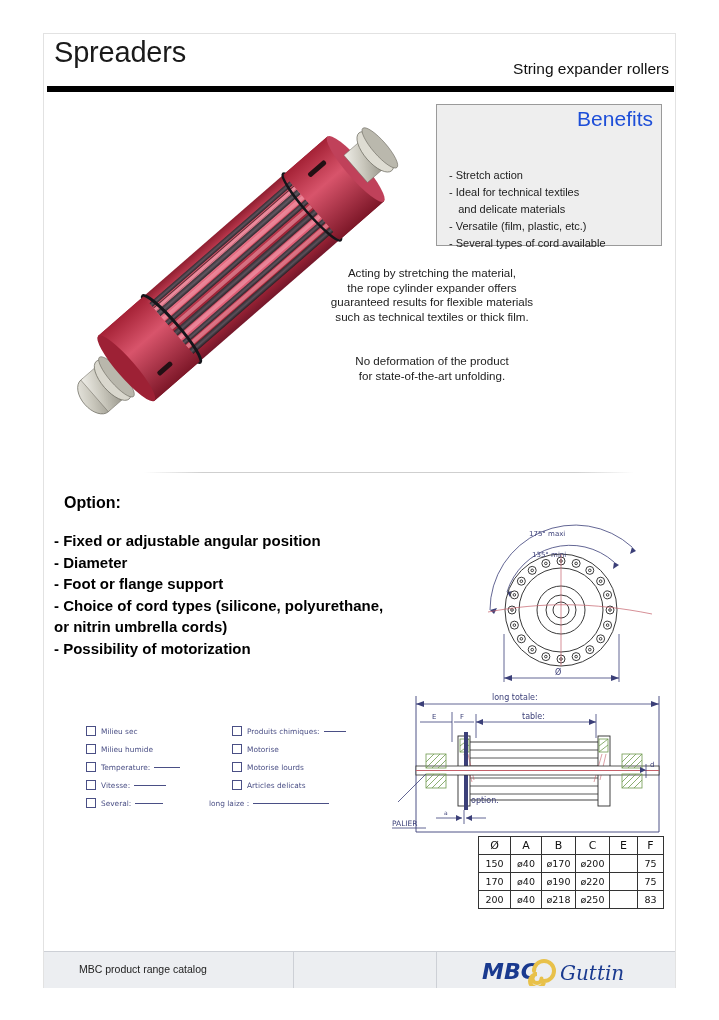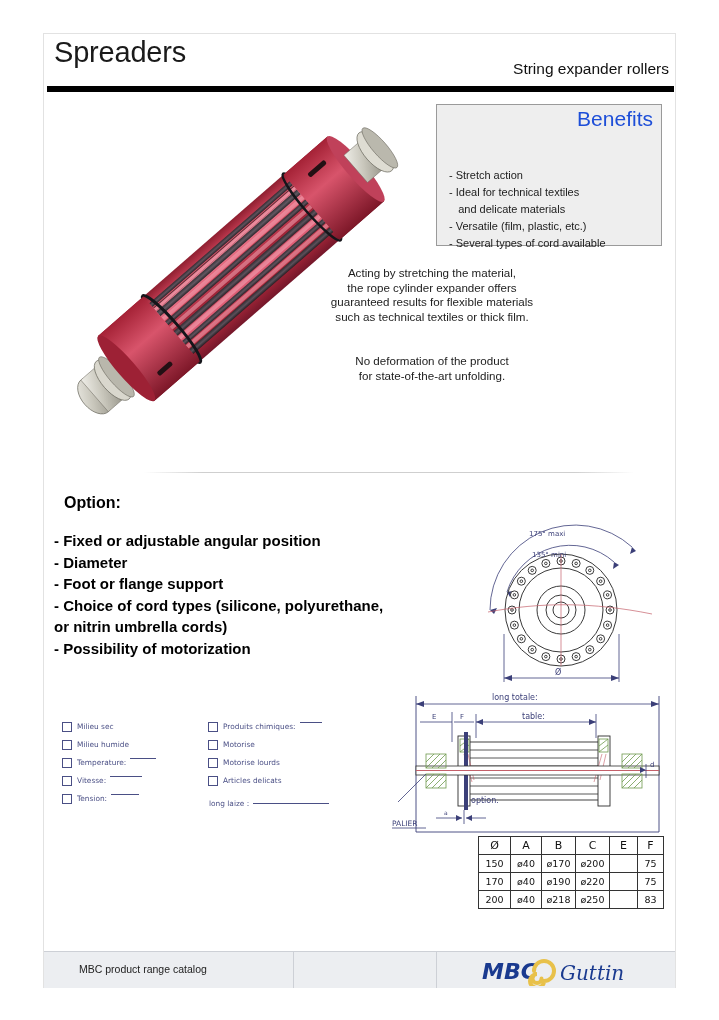--- a/index.html
+++ b/index.html
@@ -146,22 +146,23 @@
     width: 300px;
     font-family: "DejaVu Sans", sans-serif;
     font-size: 7.4px;
     color: #4a4f85;
   }
   .check-col { position: absolute; top: 0; }
   .check-col.left  { left: 0px; }
   .check-col.right { left: 146px; }
   .check-row {
     display: flex;
-    align-items: flex-start;
+    align-items: center;
     height: 18px;
+    margin-left: 24px;
   }
   .check-box {
     width: 8px;
     height: 8px;
     border: 1px solid #4a4f85;
     margin-right: 5px;
     flex: 0 0 auto;
     background: #ffffff;
   }
   .check-label { white-space: pre; }
@@ -387,21 +388,21 @@
           <span class="check-label">Temperature:</span>
           <span class="check-rule" style="width: 26px;"></span>
         </div>
         <div class="check-row">
           <span class="check-box"></span>
           <span class="check-label">Vitesse:</span>
           <span class="check-rule" style="width: 32px;"></span>
         </div>
         <div class="check-row">
           <span class="check-box"></span>
-          <span class="check-label">Tension:</span>
+          <span class="check-label">Several:</span>
           <span class="check-rule" style="width: 28px;"></span>
         </div>
       </div>
     <div class="check-col right" id="col-right">
         <div class="check-row">
           <span class="check-box"></span>
           <span class="check-label">Produits chimiques:</span>
           <span class="check-rule" style="width: 22px;"></span>
         </div>
         <div class="check-row">

